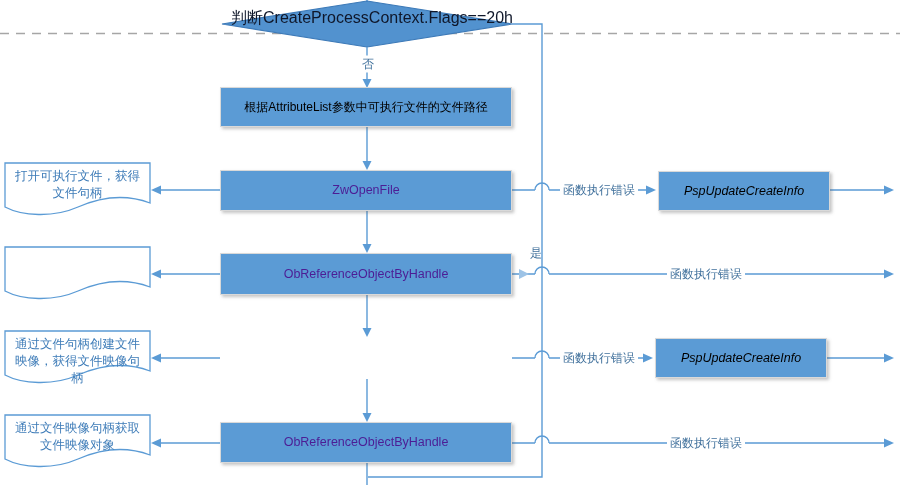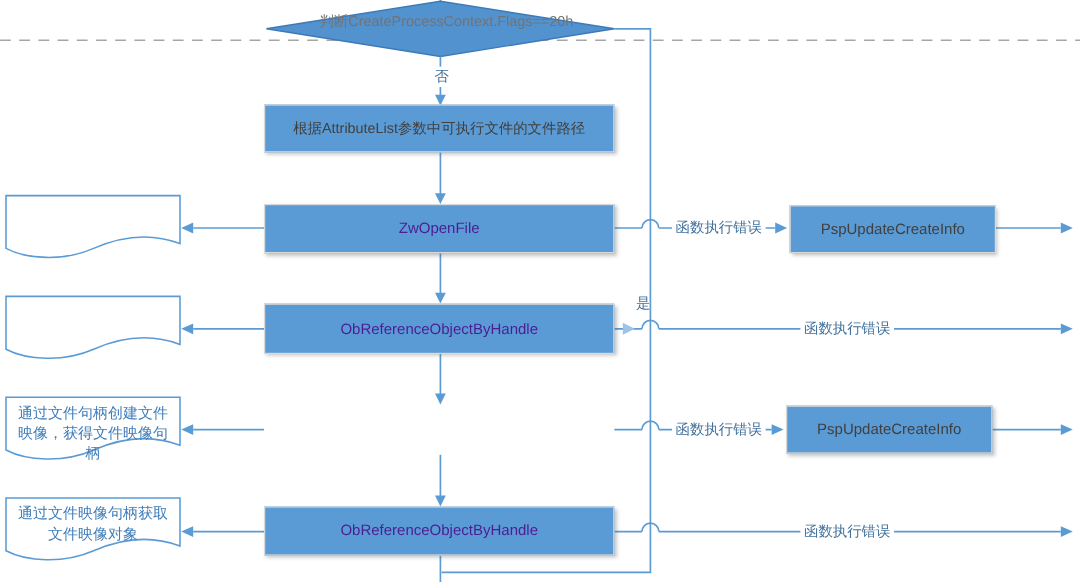--- a/index.html
+++ b/index.html
@@ -7,33 +7,33 @@
     position:relative;width:900px;height:485px;overflow:hidden;background:#fff;
     font-family:"Liberation Sans","DejaVu Sans",sans-serif;
   }
   #wires{position:absolute;left:0;top:0;}
   .pbox{
     position:absolute;display:flex;align-items:center;justify-content:center;
     background:#5b9bd5;border:1px solid #d9d9d9;box-sizing:border-box;
     box-shadow:2px 2px 3px rgba(90,90,90,.35);
     font-size:12.5px;color:#4c1d95;text-align:center;line-height:1.35;
   }
-  .pbox.white-text{color:#404040;font-size:12px;}
-  .pbox.red-text{color:#404040;}
+  .pbox.white-text{color:#000000;font-size:12px;}
+  .pbox.red-text{color:#000000;font-style:italic;}
   .flowlabel{
     position:absolute;transform:translate(-50%,-50%);
     background:#fff;padding:0 3px;white-space:nowrap;
     font-size:12px;color:#41719c;
   }
   .doc-text{
     position:absolute;text-align:center;color:#3e7cb8;font-size:12.5px;line-height:1.35;
   }
   .diamond-label{
     position:absolute;transform:translate(-50%,-50%);
-    color:#737373;font-size:12px;white-space:nowrap;
+    color:#0f172a;font-size:16px;white-space:nowrap;
   }
 </style>
 </head>
 <body>
 
 <div id="canvas">
 
   <svg id="wires" width="900" height="485" viewBox="0 0 900 485">
 
     <line x1="0" y1="33.5" x2="900" y2="33.5" stroke="#a6a6a6" stroke-width="1.3" stroke-dasharray="9,7"></line>
@@ -110,16 +110,17 @@
   <div class="pbox" style="left:220px;top:422px;width:292px;height:41px;">ObReferenceObjectByHandle</div>
 
   <div class="pbox red-text" style="left:658px;top:171px;width:172px;height:40px;">PspUpdateCreateInfo</div>
   <div class="pbox red-text" style="left:655px;top:338px;width:172px;height:40px;">PspUpdateCreateInfo</div>
 
   <div class="flowlabel" style="left:599px;top:190px;">函数执行错误</div>
   <div class="flowlabel" style="left:706px;top:274px;">函数执行错误</div>
   <div class="flowlabel" style="left:599px;top:358px;">函数执行错误</div>
   <div class="flowlabel" style="left:706px;top:443px;">函数执行错误</div>
 
+  <div class="doc-text" style="left:10px;top:168px;width:135px;">打开可执行文件，获得文件句柄</div>
   <div class="doc-text" style="left:10px;top:336px;width:135px;">通过文件句柄创建文件映像，获得文件映像句柄</div>
   <div class="doc-text" style="left:10px;top:420px;width:135px;">通过文件映像句柄获取文件映像对象</div>
 
 </div>
 
 </body></html>

